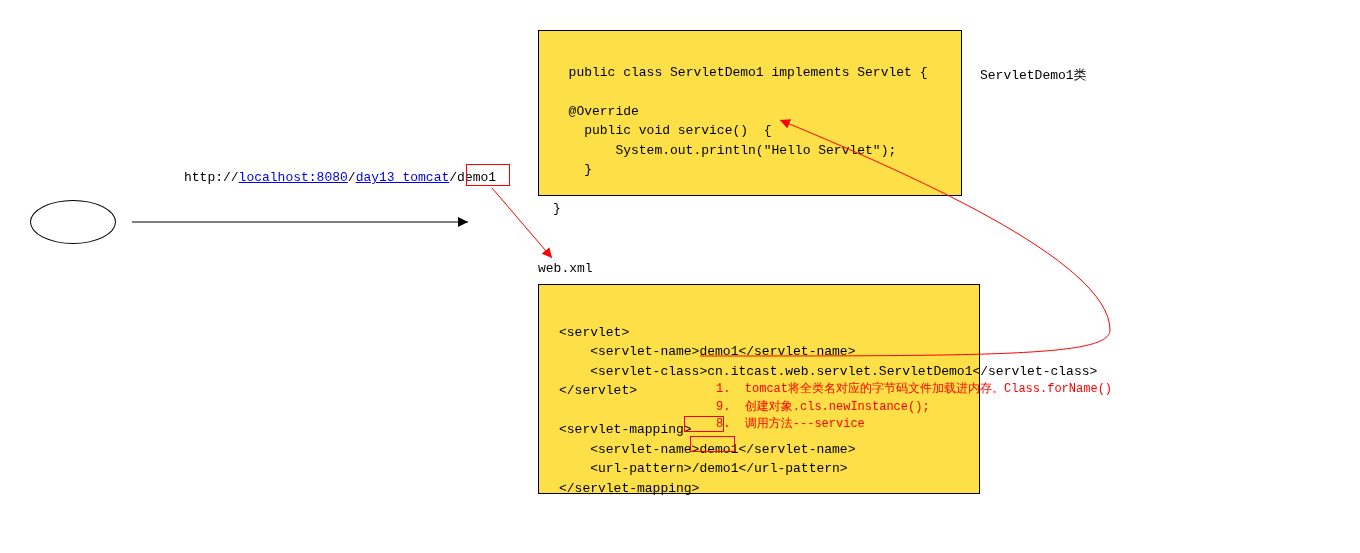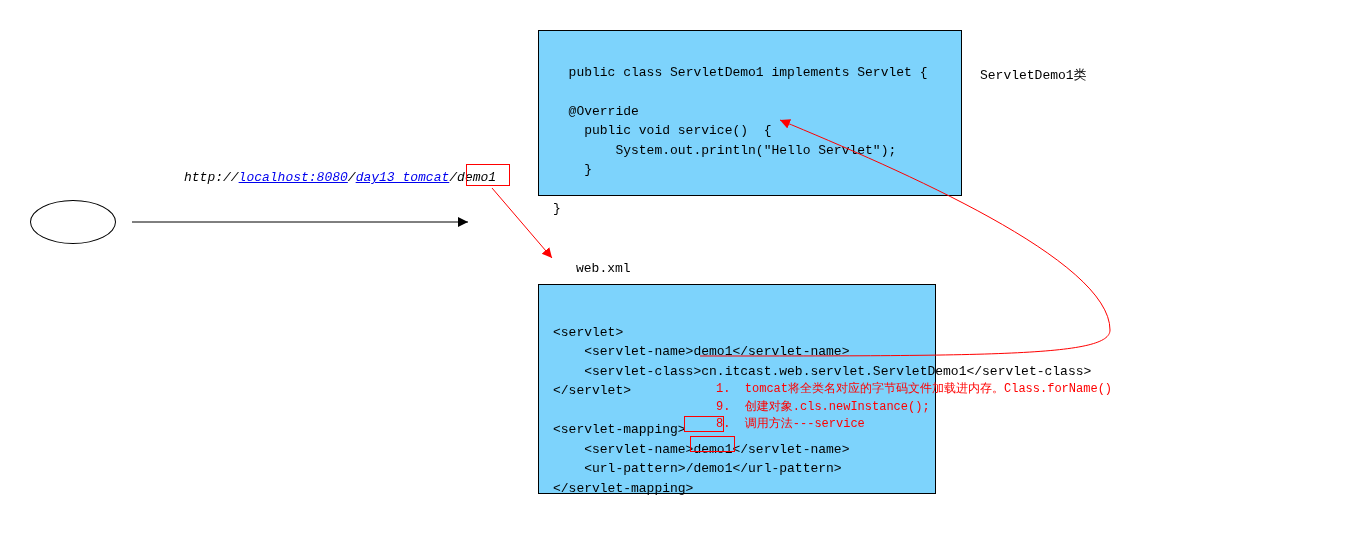--- a/index.html
+++ b/index.html
@@ -12,21 +12,21 @@
       position: relative;
     }
     .ellipse {
       position: absolute;
       border: 1px solid black;
       border-radius: 50%;
     }
     .box {
       position: absolute;
       border: 1px solid black;
-      background: #7dd3fc;
+      background: #fde047;
     }
     .code-box {
       padding: 12px 14px;
       white-space: pre;
       line-height: 1.5;
     }
     .url-text {
       position: absolute;
       white-space: nowrap;
     }
@@ -54,42 +54,42 @@
       top: 0;
       left: 0;
       pointer-events: none;
     }
   </style>
 </head>
 <body>
 
 <div class="ellipse" style="left:30px; top:200px; width:86px; height:44px;"></div>
 
-<div class="url-text" style="left:184px; top:170px;font-style:italic;">
+<div class="url-text" style="left:184px; top:170px;">
   <span>http://</span><a>localhost:8080</a><span>/</span><a>day13_tomcat</a><span>/</span><span>demo1</span>
 </div>
 
 <div class="red-box" style="left:466px; top:164px; width:44px; height:22px;"></div>
 
 <div class="box code-box" style="left:538px; top:30px; width:424px; height:166px;">
   <span>public class ServletDemo1 implements Servlet {
 
   @Override
     public void service()  {
         System.out.println("Hello Servlet");
     }
 
 }</span>
 </div>
 
 <div class="label" style="left:980px; top:66px;">ServletDemo1类</div>
 
-<div class="label" style="left:538px; top:261px;margin-left:38px;">web.xml</div>
+<div class="label" style="left:538px; top:261px;">web.xml</div>
 
-<div class="box" style="left:538px; top:284px; width:398px; height:210px; padding:18px 14px; white-space:pre; line-height:1.5;">
+<div class="box" style="left:538px; top:284px; width:442px; height:210px; padding:18px 20px; white-space:pre; line-height:1.5;">
 <span>&lt;servlet&gt;</span>
 <span>    &lt;servlet-name&gt;demo1&lt;/servlet-name&gt;</span>
 <span>    &lt;servlet-class&gt;cn.itcast.web.servlet.ServletDemo1&lt;/servlet-class&gt;</span>
 <span>&lt;/servlet&gt;</span>
 <span></span>
 <span>&lt;servlet-mapping&gt;</span>
 <span>    &lt;servlet-name&gt;</span><span>demo1</span><span>&lt;/servlet-name&gt;</span>
 <span>    &lt;url-pattern&gt;</span><span>/demo1</span><span>&lt;/url-pattern&gt;</span>
 <span>&lt;/servlet-mapping&gt;</span>
 </div>

